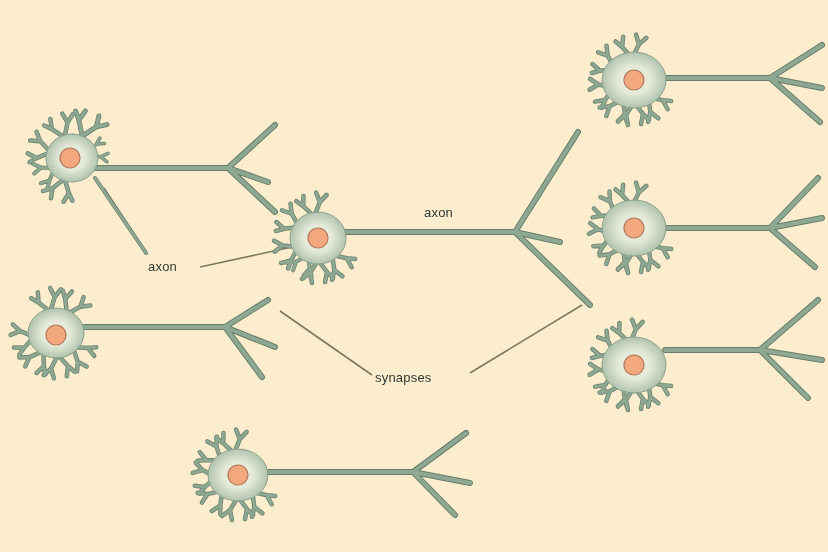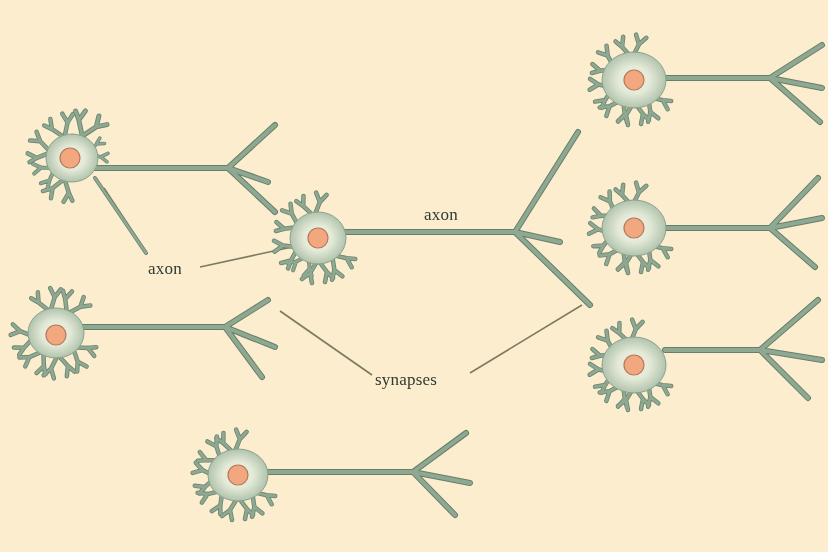--- a/index.html
+++ b/index.html
@@ -4,22 +4,22 @@
   <style>
     html, body { margin: 0; padding: 0; }
     body {
       width: 828px; height: 552px; overflow: hidden;
       background: #fcecce;
       font-family: "Liberation Sans", sans-serif;
     }
     #stage { position: relative; width: 828px; height: 552px; background: #fcedcf; }
     svg { position: absolute; left: 0; top: 0; }
     .label {
-      position: absolute; font-family: Liberation Serif, serif;
-      font-size: 17px; color: #2f3a33; letter-spacing: 0.2px;
+      position: absolute; font-family: Liberation Sans, sans-serif;
+      font-size: 13px; color: #2f3a33; letter-spacing: 0.2px;
     }
     .dend { fill: none; stroke: #8fa892; stroke-linecap: round; stroke-linejoin: round; }
     .dend-edge { fill: none; stroke: #6d8672; stroke-linecap: round; stroke-linejoin: round; }
     .axon { fill: none; stroke: #8fa892; stroke-linecap: round; }
     .axon-edge { fill: none; stroke: #667f6b; stroke-linecap: round; }
     .leader { fill: none; stroke: #7d7a62; stroke-width: 1.6; }
   </style>
 </head>
 <body>
 

